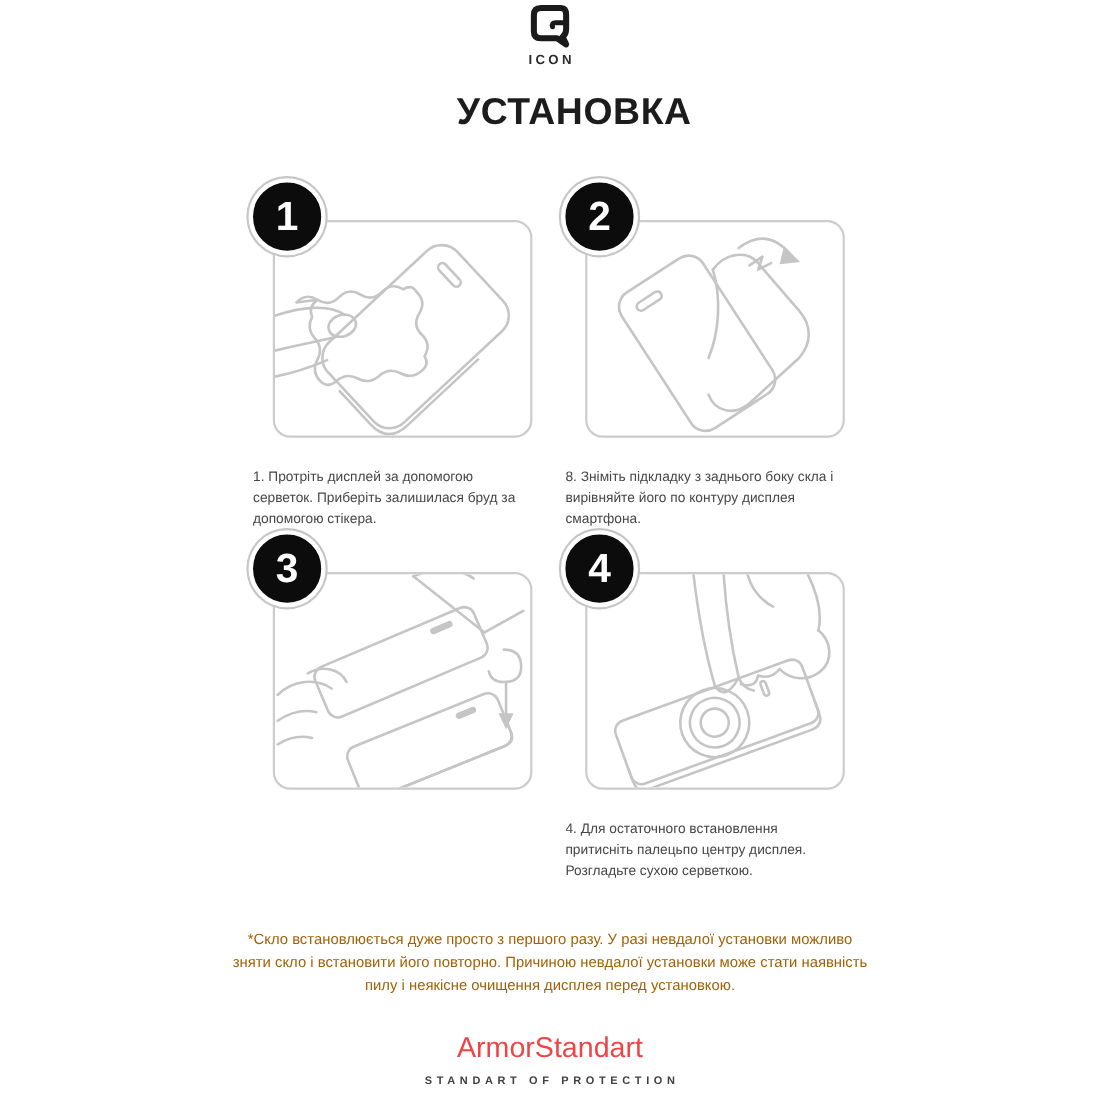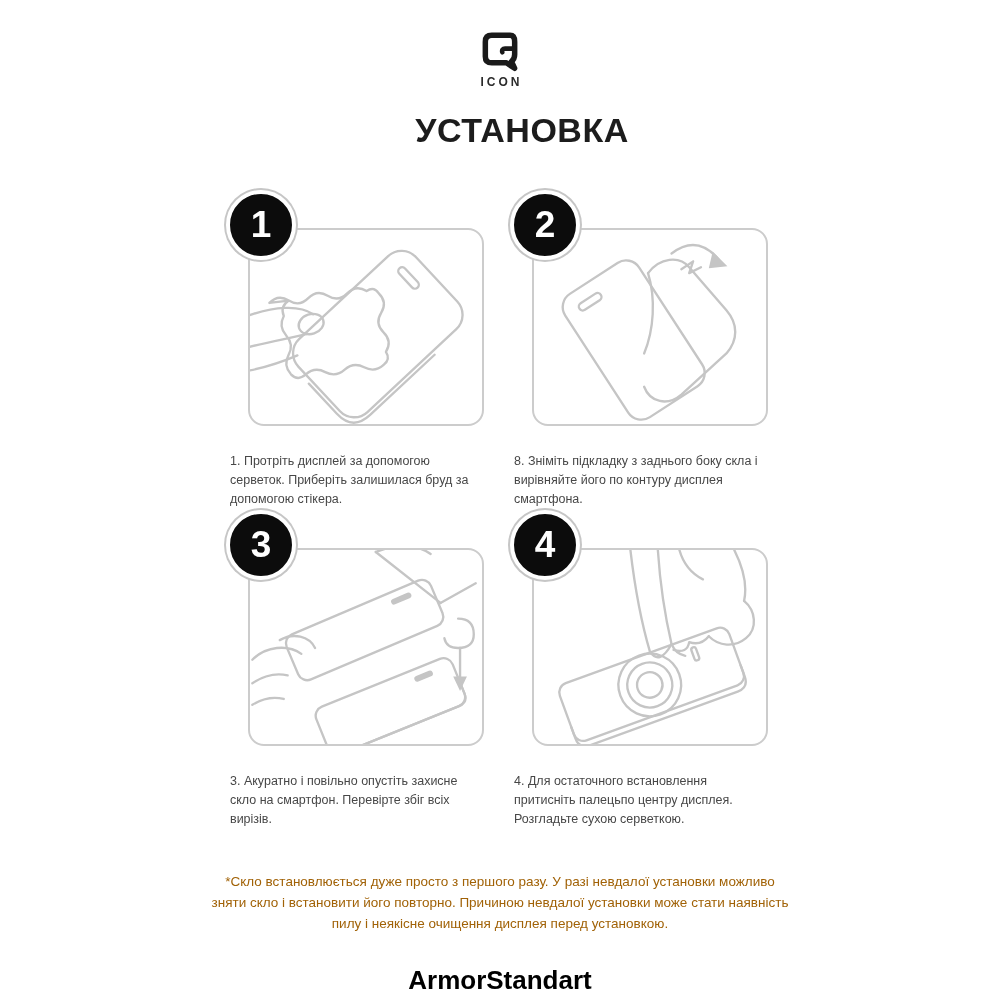--- a/index.html
+++ b/index.html
@@ -1,21 +1,21 @@
 <!DOCTYPE html>
 <html><head>
 <meta charset="utf-8">
 <style>
   html,body{margin:0;padding:0;background:#ffffff;}
   .page{
     position:relative;width:1000px;height:1000px;background:#ffffff;overflow:hidden;
     font-family:"Liberation Sans", sans-serif;color:#1f1f1f;
   }
   
-  .brand{padding-top:28px;text-align:center;}
+  .brand{text-align:center;}
   .brand-mark{display:block;margin:0 auto;}
   .brand-word{margin-top:3px;font-size:12px;font-weight:700;letter-spacing:3px;color:#2b2b2b;text-indent:3px;}
   .title{margin-top:22px;text-align:center;font-size:34px;font-weight:700;letter-spacing:.5px;color:#1c1c1c;padding-left:44px;}
   
   .grid{
     width:540px;margin:78px auto 0;
     display:grid;grid-template-columns:256px 256px;column-gap:28px;row-gap:0;
   }
   .panel-wrap{position:relative;margin-left:18px;width:236px;height:198px;}
   .panel{
@@ -32,21 +32,21 @@
   }
   .caption{
     margin:26px 0 34px;width:254px;min-height:62px;
     font-size:12.5px;line-height:1.5;color:#474747;
   }
   .footnote{
     width:586px;margin:4px auto 0;text-align:center;
     font-size:13.5px;line-height:1.55;color:#a16207;
   }
   .footer{margin-top:30px;text-align:center;}
-  .footer-name{font-size:26px;font-weight:700;color:#000000;}
+  .footer-name{font-size:26px;font-weight:400;color:#ef4444;}
   .footer-tagline{margin-top:9px;font-size:10px;font-weight:600;letter-spacing:4.2px;color:#3f3f3f;text-indent:4px;}
   .line{stroke:#c5c5c5;stroke-width:2.4;fill:none;stroke-linecap:round;stroke-linejoin:round;}
   .fillgray{fill:#c5c5c5;stroke:none;}
 </style>
 </head>
 <body>
 
 <div class="page">
 
   <div class="brand">
@@ -148,21 +148,20 @@
               </g>
               <g transform="rotate(-22 142 160)">
                 <rect x="68" y="134" width="150" height="52" rx="10"></rect>
                 <rect class="fillgray" x="176" y="141" width="20" height="6" rx="3"></rect>
                 <path d="M218 160 V 176 Q218 186 208 186 H 80"></path>
               </g>
             </g>
           </svg>
         </div>
       </div>
-      <p class="caption">3. Акуратно і повільно опустіть захисне скло на смартфон. Перевірте збіг всіх вирізів.</p>
     </div>
 
     <div class="step">
       <div class="panel-wrap">
         <div class="badge">
           <span>4</span>
         </div>
         <div class="panel">
           <svg viewBox="0 0 236 198">
             <g class="line">
@@ -191,15 +190,16 @@
         </div>
       </div>
       <p class="caption">4. Для остаточного встановлення притисніть палецьпо центру дисплея. Розгладьте сухою серветкою.</p>
     </div>
   </div>
 
   <p class="footnote">*Скло встановлюється дуже просто з першого разу. У разі невдалої установки можливо зняти скло і встановити його повторно. Причиною невдалої установки може стати наявність пилу і неякісне очищення дисплея перед установкою.</p>
 
   <div class="footer">
     <div class="footer-name">ArmorStandart</div>
+    <div class="footer-tagline">STANDART OF PROTECTION</div>
   </div>
 
 </div>
 
 </body></html>

